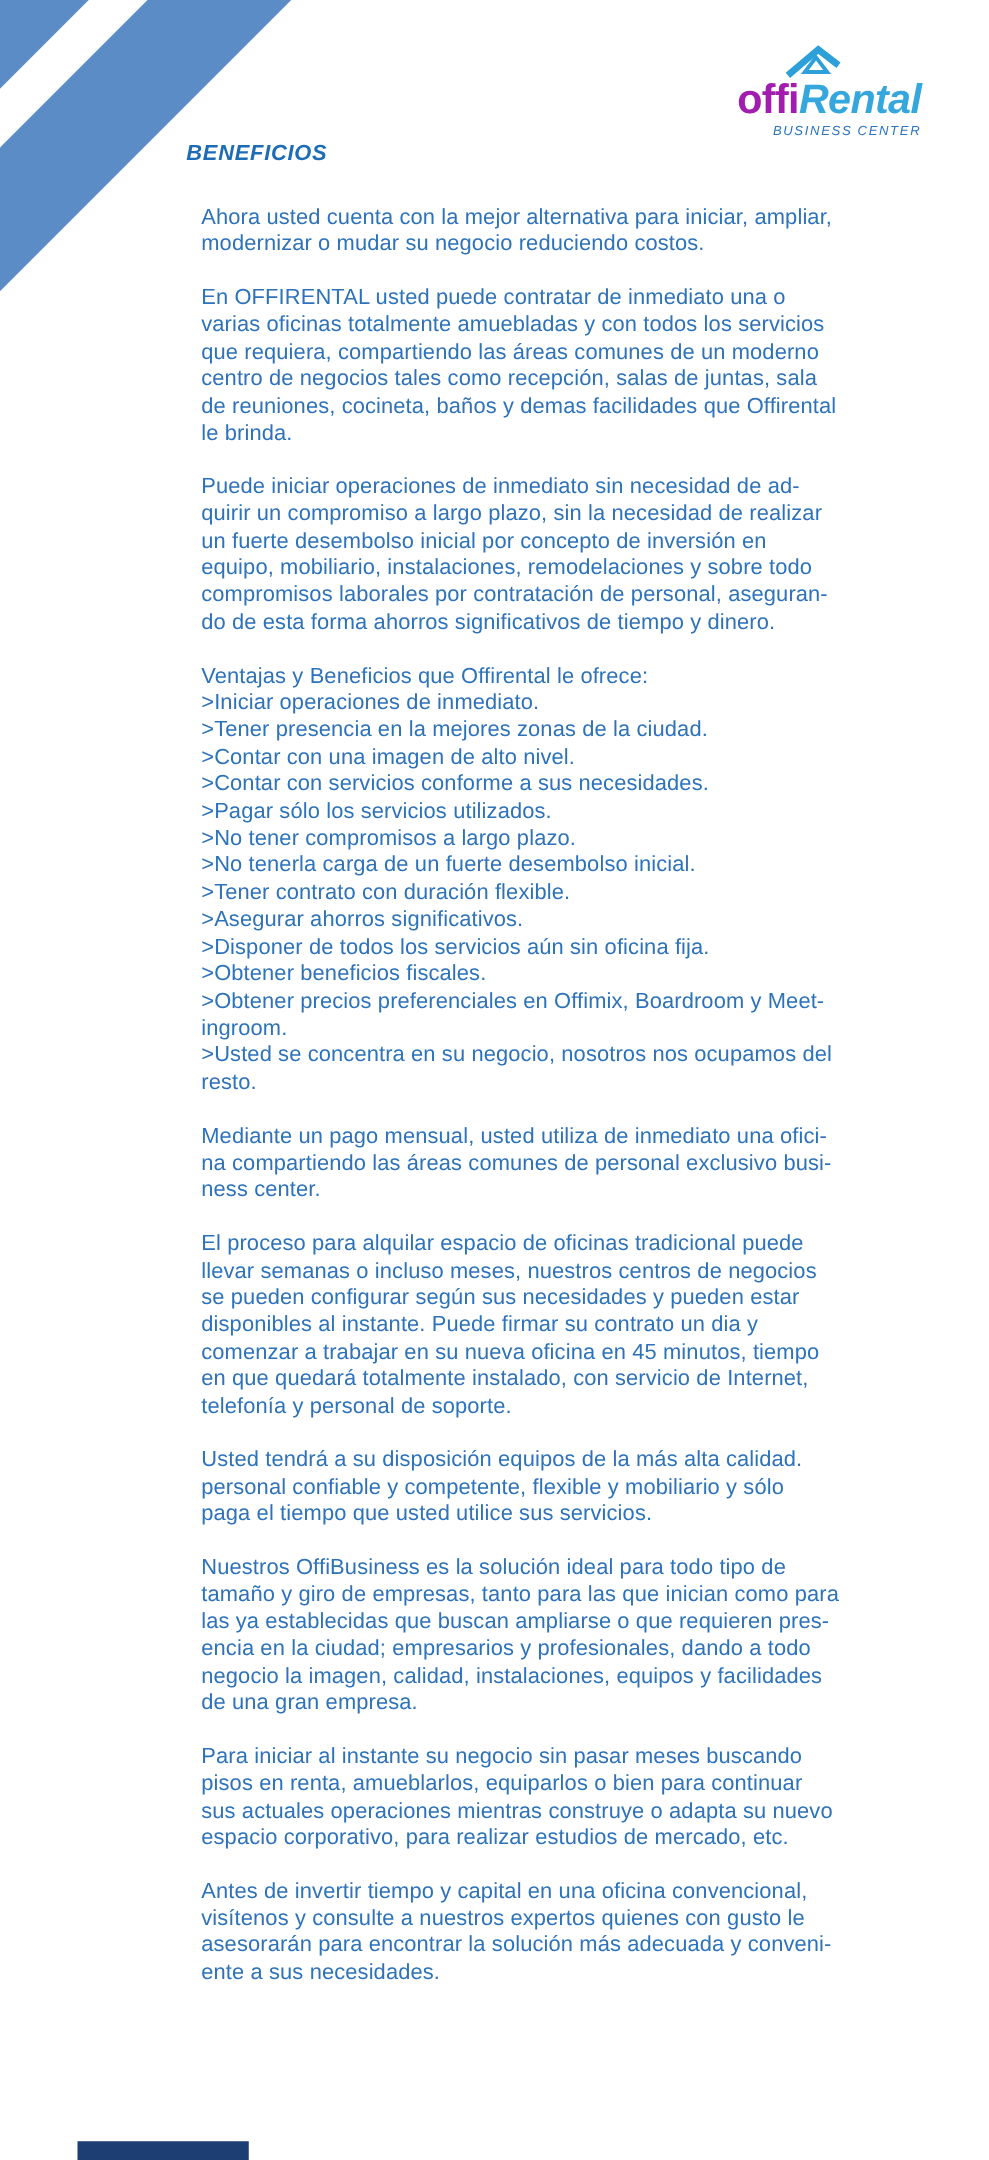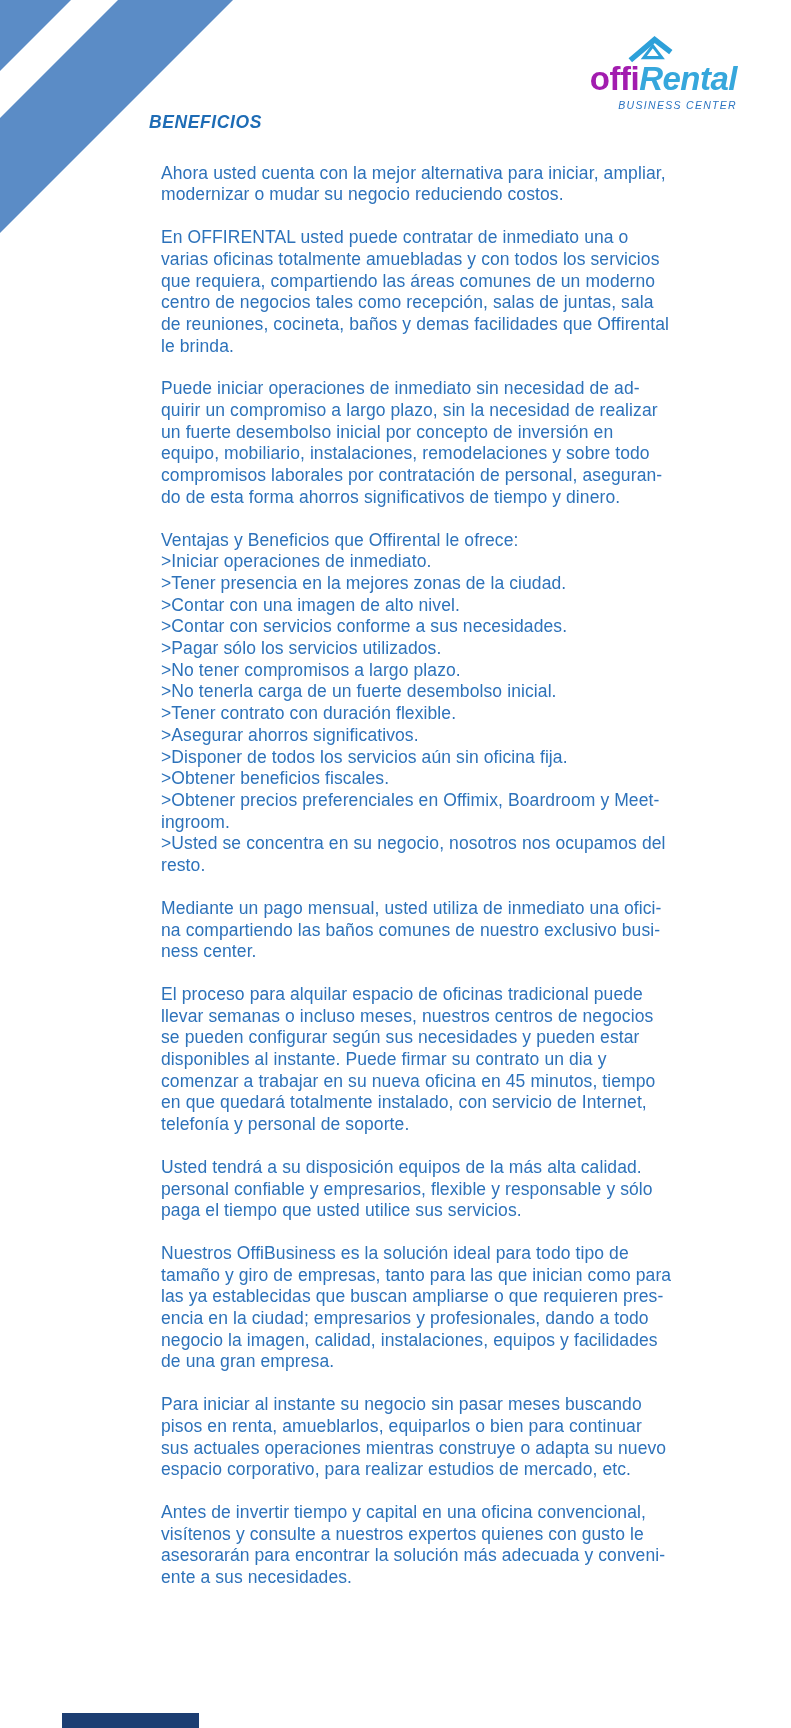--- a/index.html
+++ b/index.html
@@ -70,31 +70,31 @@
 &gt;No tenerla carga de un fuerte desembolso inicial.
 &gt;Tener contrato con duración flexible.
 &gt;Asegurar ahorros significativos.
 &gt;Disponer de todos los servicios aún sin oficina fija.
 &gt;Obtener beneficios fiscales.
 &gt;Obtener precios preferenciales en Offimix, Boardroom y Meet-
 ingroom.
 &gt;Usted se concentra en su negocio, nosotros nos ocupamos del
 resto.</p>
   <p class="para">Mediante un pago mensual, usted utiliza de inmediato una ofici-
-na compartiendo las baños comunes de nuestro exclusivo busi-
+na compartiendo las áreas comunes de personal exclusivo busi-
 ness center.</p>
   <p class="para">El proceso para alquilar espacio de oficinas tradicional puede
 llevar semanas o incluso meses, nuestros centros de negocios
 se pueden configurar según sus necesidades y pueden estar
 disponibles al instante. Puede firmar su contrato un dia y
 comenzar a trabajar en su nueva oficina en 45 minutos, tiempo
 en que quedará totalmente instalado, con servicio de Internet,
 telefonía y personal de soporte.</p>
   <p class="para">Usted tendrá a su disposición equipos de la más alta calidad.
-personal confiable y empresarios, flexible y responsable y sólo
+personal confiable y competente, flexible y mobiliario y sólo
 paga el tiempo que usted utilice sus servicios.</p>
   <p class="para">Nuestros OffiBusiness es la solución ideal para todo tipo de
 tamaño y giro de empresas, tanto para las que inician como para
 las ya establecidas que buscan ampliarse o que requieren pres-
 encia en la ciudad; empresarios y profesionales, dando a todo
 negocio la imagen, calidad, instalaciones, equipos y facilidades
 de una gran empresa.</p>
   <p class="para">Para iniciar al instante su negocio sin pasar meses buscando
 pisos en renta, amueblarlos, equiparlos o bien para continuar
 sus actuales operaciones mientras construye o adapta su nuevo

